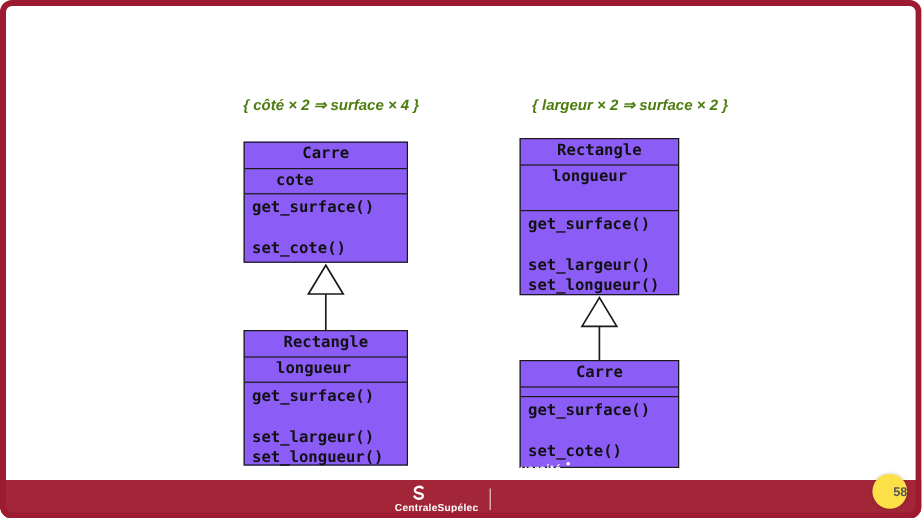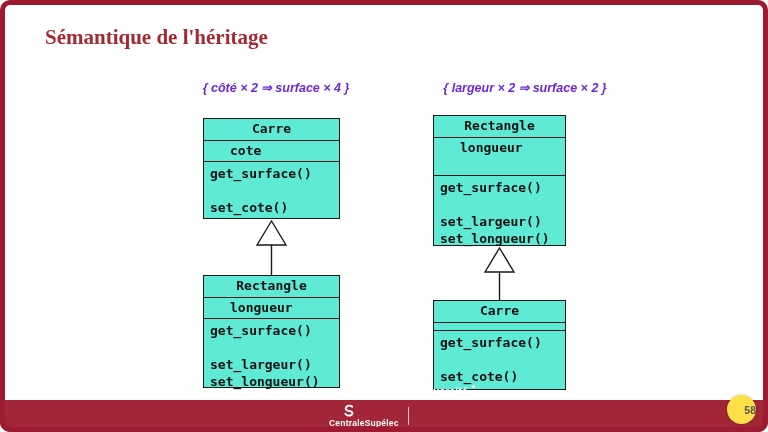--- a/index.html
+++ b/index.html
@@ -26,30 +26,30 @@
     font-family: "Liberation Serif", serif;
     font-weight: bold;
     font-size: 21px;
     color: #a22a33;
   }
   .annotation {
     position: absolute; top: 80px;
     font-size: 12.5px;
     font-weight: bold;
     font-style: italic;
-    color: #6d28d9;
+    color: #4d7c0f;
     text-align: center;
     white-space: nowrap;
   }
   .annotation.left  { left: 195px; width: 162px; }
   .annotation.right { left: 435px; width: 180px; font-style: italic; }
 
   .uml-box {
     position: absolute;
-    background: #5eead4;
+    background: #8b5cf6;
     border: 1.6px solid #1a1a1a;
     box-sizing: border-box;
     display: flex; flex-direction: column;
     font-family: "DejaVu Sans Mono", monospace;
     font-weight: bold;
     font-size: 13px;
     color: #111111;
   }
   .uml-title {
     height: 21px; line-height: 20px;
@@ -133,21 +133,20 @@
     font-size: 10.5px; font-weight: bold; color: #555555;
     box-shadow: 0 0 3px rgba(0,0,0,0.25);
     z-index: 60;
   }
 </style>
 </head>
 <body>
 
 <div class="slide">
 
-  <div class="slide-title">Sémantique de l'héritage</div>
 
   <div class="annotation left">{ côté × 2 ⇒ surface × 4 }</div>
   <div class="annotation right">{ largeur × 2 ⇒ surface × 2 }</div>
 
   <div class="uml-box" id="box-l-super">
     <div class="uml-title">Carre</div>
     <div class="uml-attrs one-line">
       <div class="line">cote</div>
     </div>
     <div class="uml-methods">

